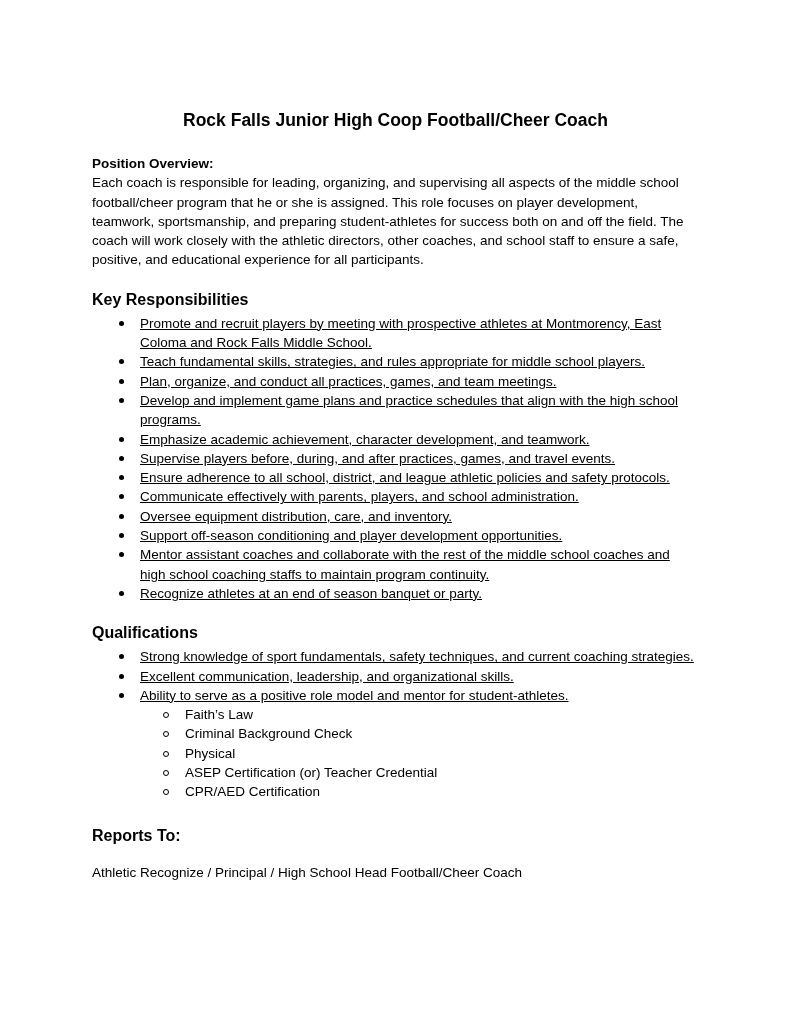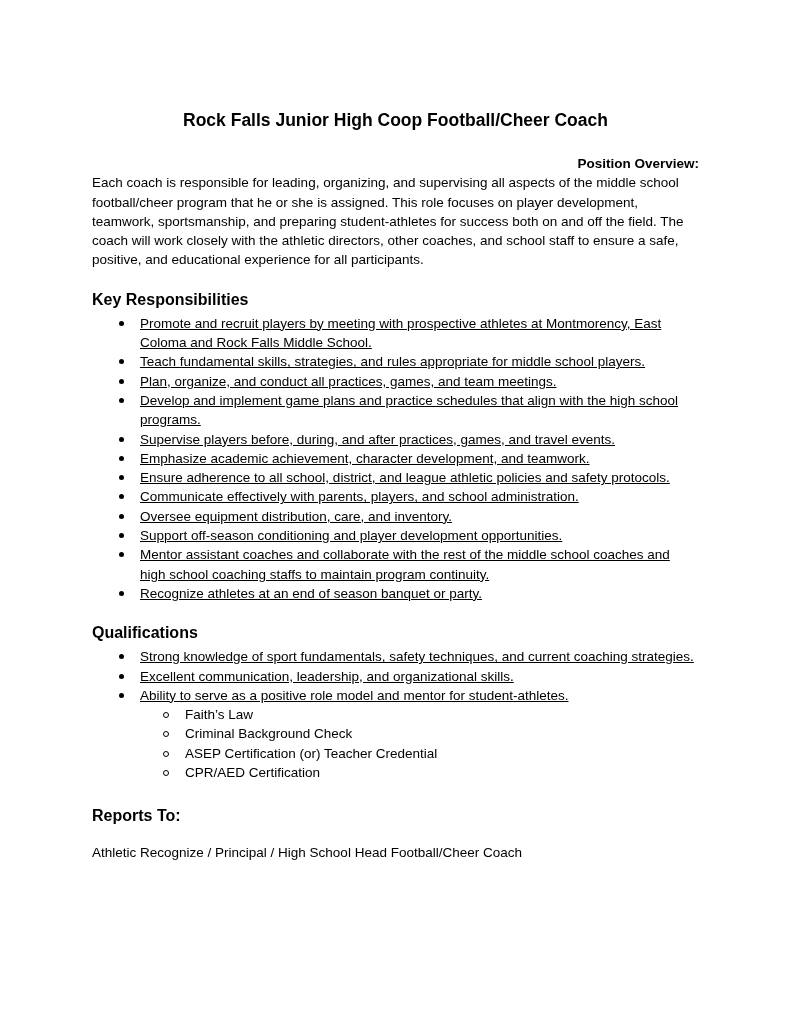--- a/index.html
+++ b/index.html
@@ -27,21 +27,20 @@
   .body-text {
     font-size: 13.5px;
     line-height: 19.3px;
     margin: 0;
   }
   .inline-heading {
     font-size: 13.5px;
     font-weight: bold;
     line-height: 19.3px;
     margin: 0;
-    text-align: right;
   }
   .section-heading {
     font-size: 16px;
     font-weight: bold;
     line-height: 20px;
     margin: 20px 0 4px 0;
   }
   .section-heading.reports {
     margin-top: 24px;
   }
@@ -100,23 +99,23 @@
   <ul class="list-1">
 
       <li>Promote and recruit players by meeting with prospective athletes at Montmorency, East Coloma and Rock Falls Middle School.</li>
 
       <li>Teach fundamental skills, strategies, and rules appropriate for middle school players.</li>
 
       <li>Plan, organize, and conduct all practices, games, and team meetings.</li>
 
       <li>Develop and implement game plans and practice schedules that align with the high school programs.</li>
 
+      <li>Emphasize academic achievement, character development, and teamwork.</li>
+
       <li>Supervise players before, during, and after practices, games, and travel events.</li>
-
-      <li>Emphasize academic achievement, character development, and teamwork.</li>
 
       <li>Ensure adherence to all school, district, and league athletic policies and safety protocols.</li>
 
       <li>Communicate effectively with parents, players, and school administration.</li>
 
       <li>Oversee equipment distribution, care, and inventory.</li>
 
       <li>Support off-season conditioning and player development opportunities.</li>
 
       <li>Mentor assistant coaches and collaborate with the rest of the middle school coaches and high school coaching staffs to maintain program continuity.</li>
@@ -135,20 +134,21 @@
       <li>Ability to serve as a positive role model and mentor for student-athletes.</li>
 
     </ul>
 
   <ul class="list-2">
 
       <li>Faith’s Law</li>
 
       <li>Criminal Background Check</li>
 
+      <li>Physical</li>
 
       <li>ASEP Certification (or) Teacher Credential</li>
 
       <li>CPR/AED Certification</li>
     </ul>
 
   <h2 class="section-heading reports">Reports To:</h2>
 
   <p class="body-text reports-body">Athletic Recognize / Principal / High School Head Football/Cheer Coach</p>
 

